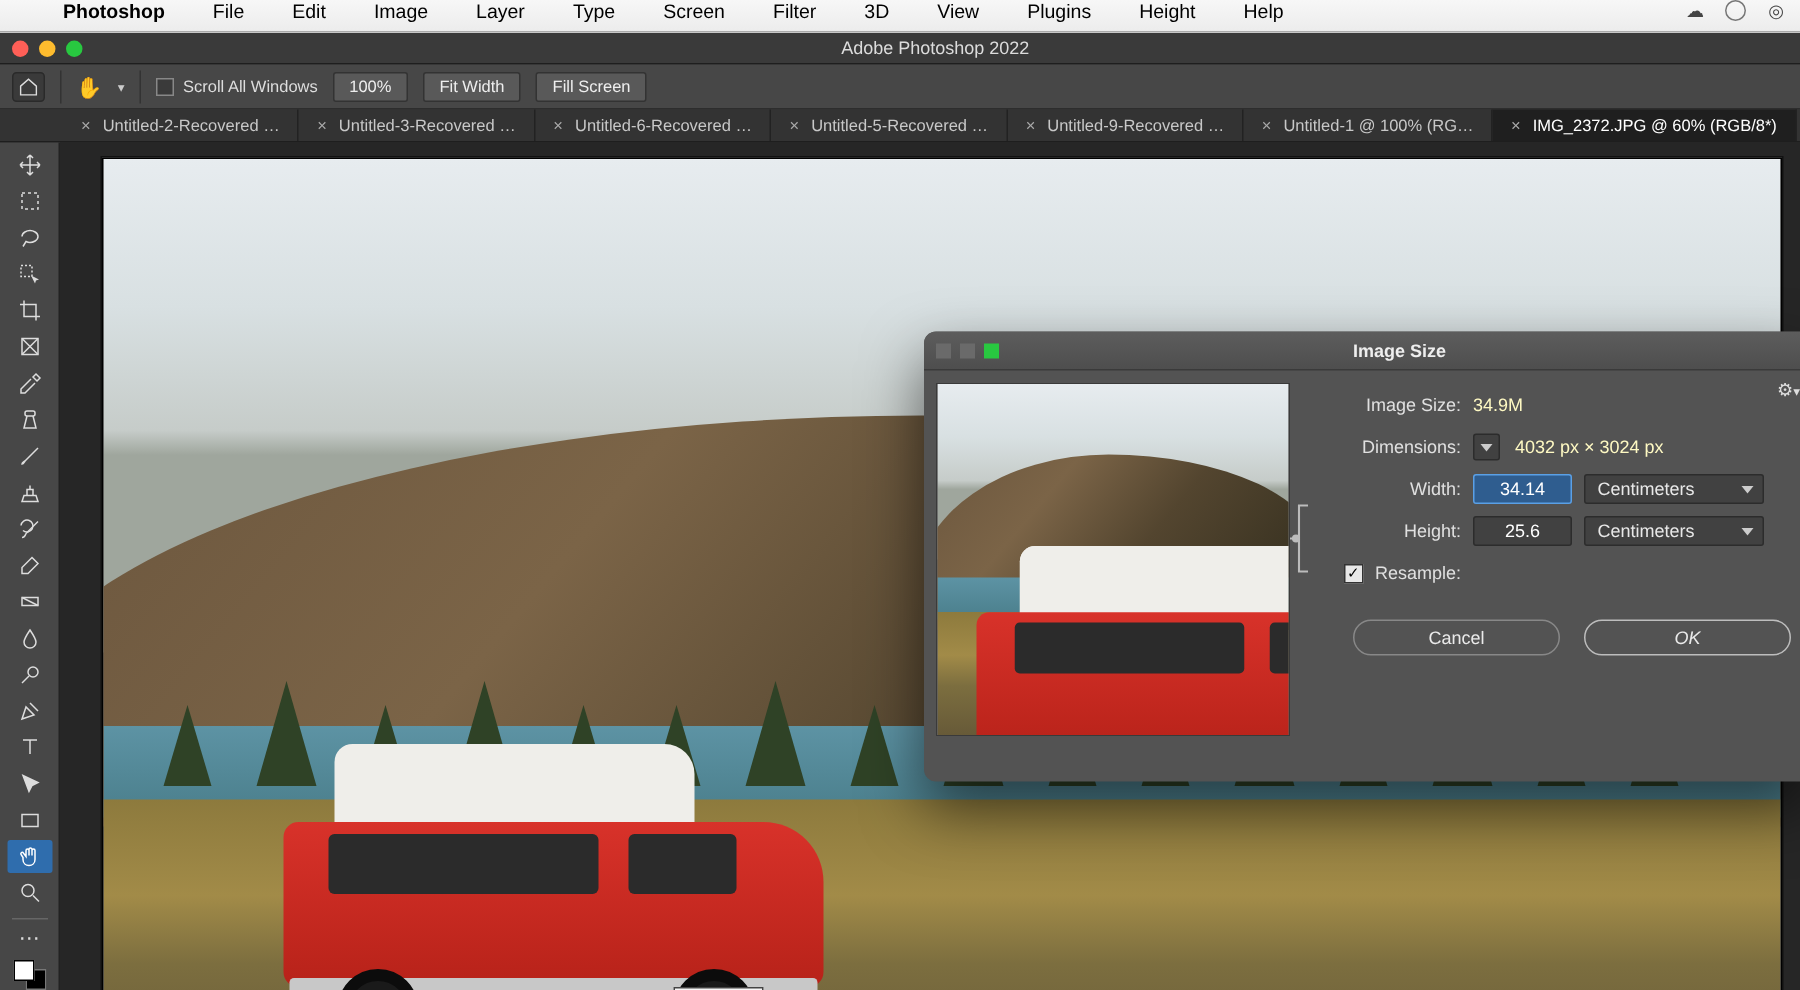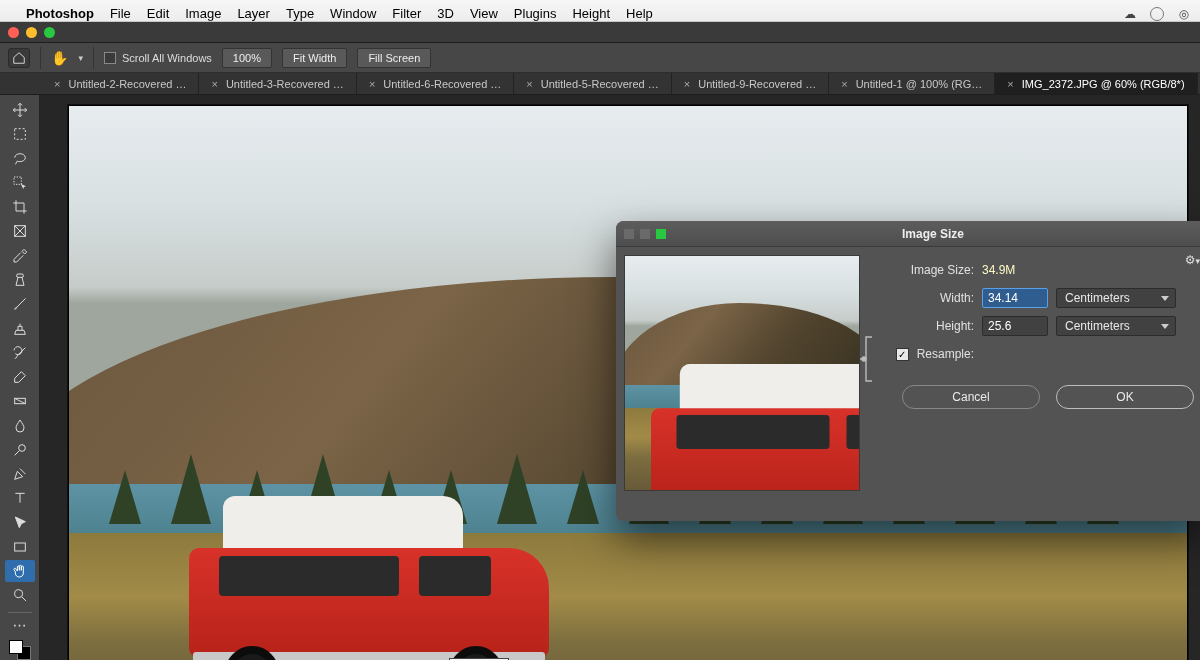--- a/index.html
+++ b/index.html
@@ -1,18 +1,18 @@
 <!DOCTYPE html>
 <html><head>
 <meta charset="utf-8">
 <style>
   * { box-sizing: border-box; margin: 0; padding: 0; font-family: -apple-system, "Helvetica Neue", Arial, sans-serif; }
   html, body { width: 1200px; height: 660px; overflow: hidden; background:#2b2b2b; }
   
-  .mac-menubar { height:22px; background:linear-gradient(#f7f7f7,#ececec); border-bottom:1px solid #c7c7c7; display:flex; align-items:flex-end; padding:0 8px; font-size:13px; color:#000; gap:16px; }
+  .mac-menubar { height:22px; background:linear-gradient(#f7f7f7,#ececec); border-bottom:1px solid #c7c7c7; display:flex; align-items:flex-start; padding:0 8px; font-size:13px; color:#000; gap:32px; }
   .mac-menubar .apple { font-size:14px; margin-right:2px; }
   .mac-menubar .app { font-weight:700; }
   .mac-menubar .spacer { flex:1; }
   .mac-menubar .status-icons { display:flex; gap:12px; color:#444; font-size:12px; align-items:center; }
   .mac-menubar .status-icons span { width:16px; text-align:center; }
   
   .ps-window { position:absolute; top:22px; left:0; right:0; bottom:0; }
   .ps-titlebar { height:21px; background:#3a3a3a; border-bottom:1px solid #1e1e1e; display:flex; align-items:center; padding:0 8px; }
   .traffic { display:flex; gap:7px; }
   .traffic .dot { width:11px; height:11px; border-radius:50%; }
@@ -73,47 +73,47 @@
   .dlg-preview-inner .sky{height:50%;}
   .dlg-preview-inner .mountain{top:20%; height:50%;}
   .dlg-preview-inner .lake{top:55%; height:12%;}
   .dlg-preview-inner .ground{top:65%;}
   .dlg-preview-inner .van{ top:46%; left:26px; width:190px; height:130px; transform:scale(.85); transform-origin:top left;}
   .dlg-form { flex:1; padding:10px 14px 12px 6px; position:relative; }
   .gear { position:absolute; top:6px; right:8px; color:#ddd; }
   .row { display:flex; align-items:center; height:26px; margin-bottom:2px; }
   .row .lbl { flex:0 0 108px; text-align:right; padding-right:8px; color:#e0e0e0; }
   .row .val { color:#fef9c3; }
-  .row input[type=text]{ width:66px; height:20px; background:#414141; border:1px solid #2c2c2c; color:#fff; padding:0 5px; font-size:12px; border-radius:2px; }
+  .row input[type=text]{ width:66px; height:20px; background:#414141; border:1px solid #2c2c2c; color:#fff; padding:0 5px; font-size:12px; border-radius:2px;text-align:center; }
   .row input.sel { background:#2f5d8f; border-color:#5aa0e6; }
   .row .select { height:20px; background:#414141; border:1px solid #2c2c2c; border-radius:2px; padding:0 18px 0 8px; display:flex; align-items:center; position:relative; min-width:120px; }
   .row .select.wide{flex:1;}
   .row .select::after { content:""; position:absolute; right:6px; top:7px; border-left:4px solid transparent; border-right:4px solid transparent; border-top:5px solid #ccc; }
   .row .unit { margin-left:8px;text-align:center; }
   .row .chkbox { width:13px; height:13px; background:#e8e8e8; border:1px solid #333; display:inline-flex; align-items:center; justify-content:center; margin-right:8px; font-size:10px; color:#000; }
   .link-bracket { position:absolute; left:-8px; top:86px; width:16px; height:52px; }
   .link-bracket svg { stroke:#bcbcbc; fill:none; stroke-width:1.4; }
   .dim-chevron { width:18px; height:18px; border:1px solid #2c2c2c; background:#414141; border-radius:2px; display:flex; align-items:center; justify-content:center; margin-right:10px; }
   .dim-chevron::after{content:""; border-left:4px solid transparent; border-right:4px solid transparent; border-top:5px solid #ccc;}
   .dlg-buttons { display:flex; gap:16px; justify-content:flex-end; margin-top:18px; }
   .dlg-btn { width:138px; height:24px; border:1px solid #888; border-radius:12px; background:#535353; color:#eaeaea; display:flex; align-items:center; justify-content:center; }
-  .dlg-btn.primary { border-color:#bdbdbd; }
+  .dlg-btn.primary { border-color:#bdbdbd;font-style:italic; }
 </style>
 </head>
 <body>
 
 <div class="mac-menubar">
   <span class="apple"></span>
   <span class="app">Photoshop</span>
   <span>File</span>
   <span>Edit</span>
   <span>Image</span>
   <span>Layer</span>
   <span>Type</span>
-  <span>Window</span>
+  <span>Screen</span>
   <span>Filter</span>
   <span>3D</span>
   <span>View</span>
   <span>Plugins</span>
   <span>Height</span>
   <span>Help</span>
   <span class="spacer"></span>
   <div class="status-icons">
     <span>☁︎</span>
     <span style="border:1px solid #777;border-radius:50%;width:14px;height:14px;display:inline-block;position:relative;"></span>
@@ -121,20 +121,21 @@
   </div>
 </div>
 
 <div class="ps-window">
   <div class="ps-titlebar">
     <div class="traffic">
       <span class="dot red"></span>
       <span class="dot yellow"></span>
       <span class="dot green"></span>
     </div>
+    <div class="ps-title">Adobe Photoshop 2022</div>
   </div>
 
   <div class="options-bar">
     <div class="home-btn">
       <svg viewBox="0 0 24 24" width="14" height="14">
           <path d="M3 11 L12 3 L21 11 V21 H3 Z" fill="none" stroke="#ddd" stroke-width="1.6"></path>
         </svg>
     </div>
     <div style="width:1px;height:22px;background:#333;"></div>
     <span class="hand-icon">✋</span>
@@ -364,20 +365,25 @@
               </div>
             </div>
           </div>
           <div class="dlg-form">
             <span class="gear">⚙︎<span style="font-size:9px;">▾</span></span>
 
             <div class="row">
               <span class="lbl">Image Size:</span>
               <span class="val">34.9M</span>
             </div>
+            <div class="row">
+              <span class="lbl">Dimensions:</span>
+              <span class="dim-chevron"></span>
+              <span class="val">4032 px  ×  3024 px</span>
+            </div>
 
             <div class="link-bracket">
               <svg viewBox="0 0 16 52">
                   <path d="M12 4 H6 V48 H12 M4 26 H0"></path>
                   <circle cx="4" cy="26" r="2" fill="#bcbcbc"></circle>
                 </svg>
             </div>
 
             <div class="row">
               <span class="lbl">Width:</span>

